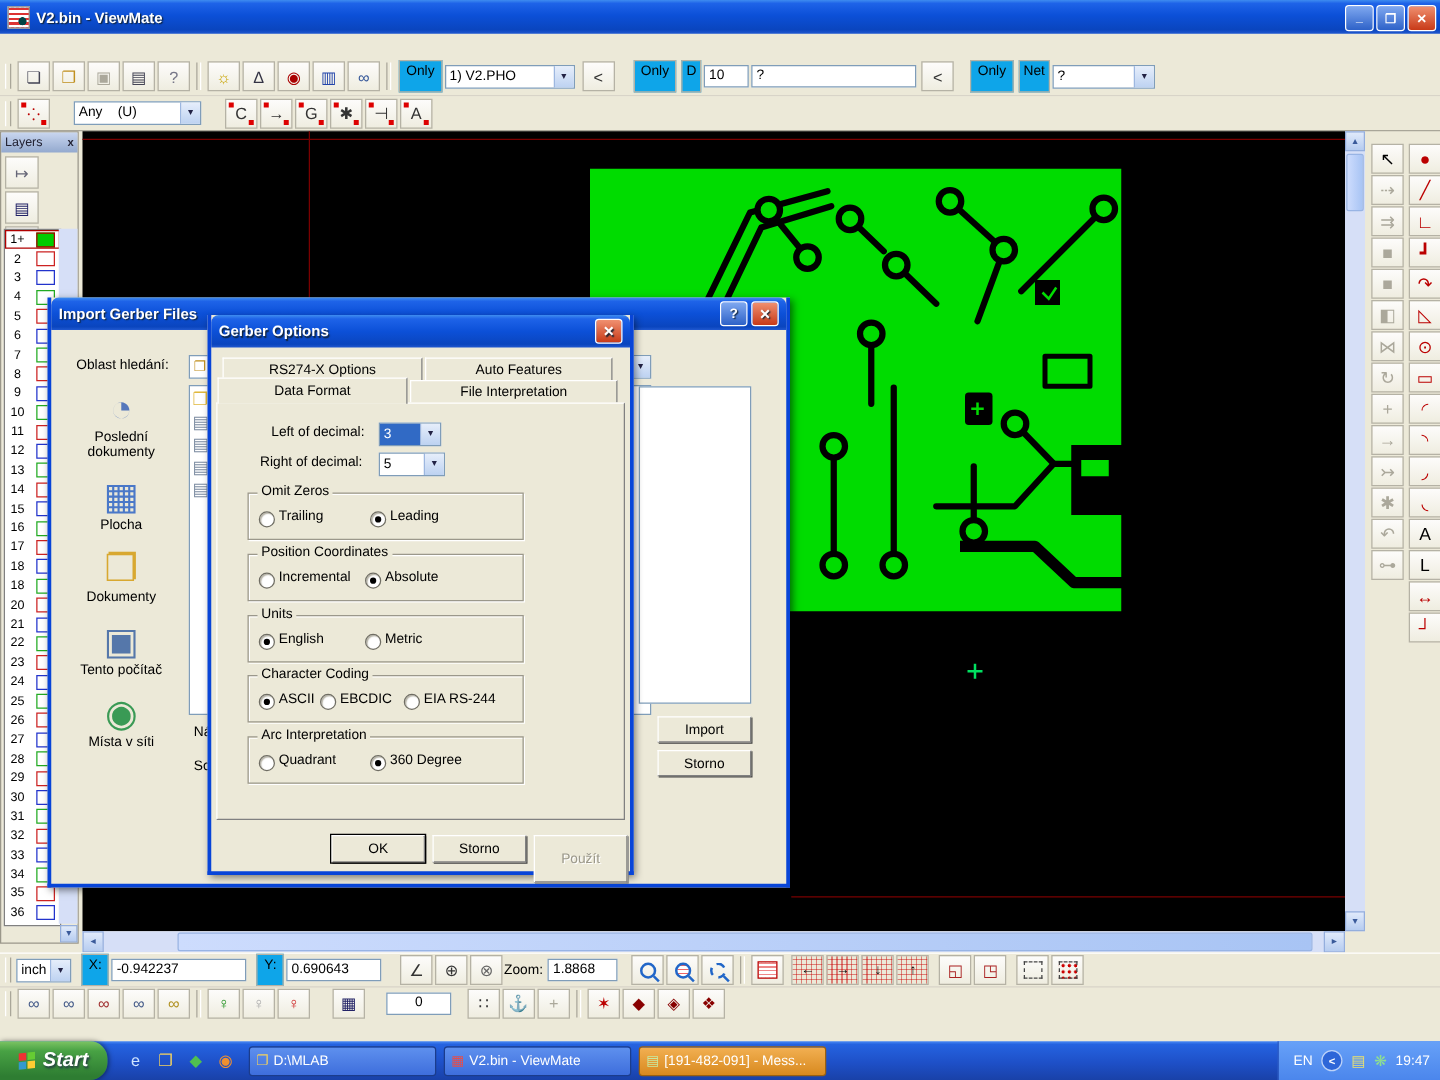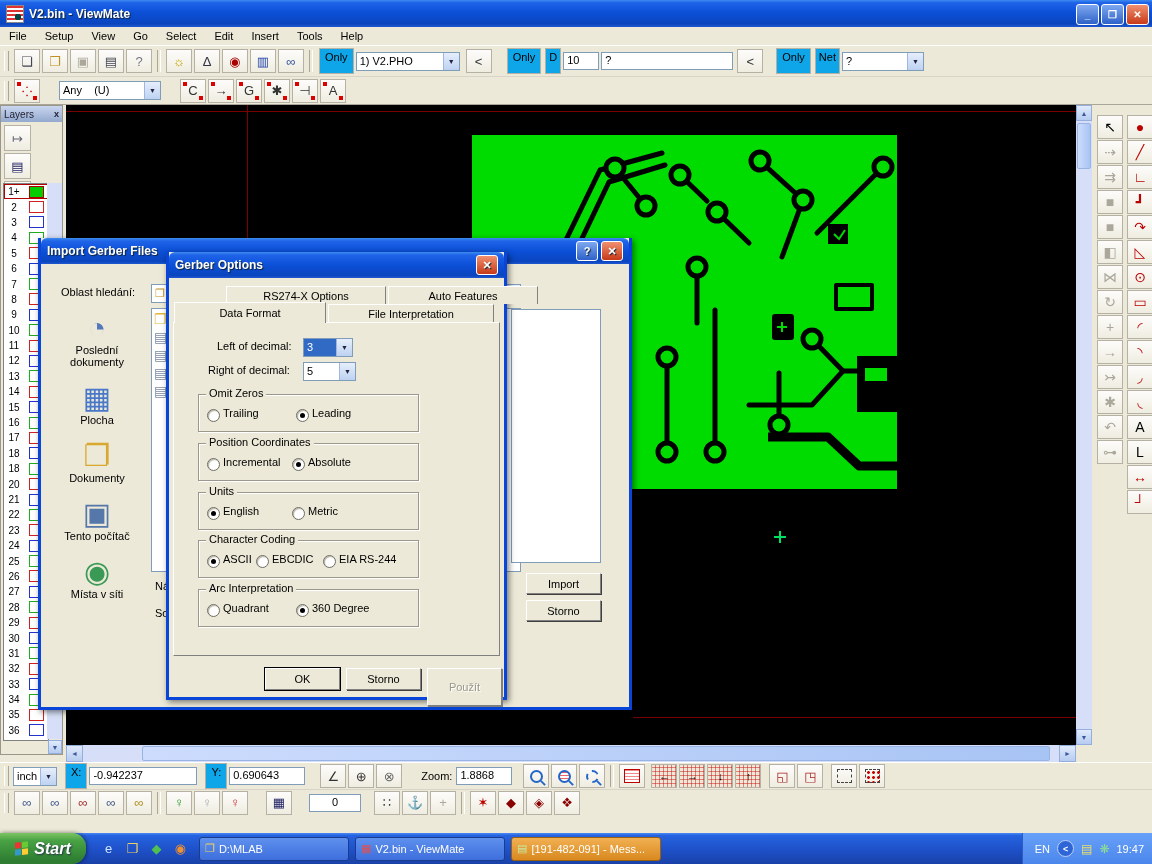--- a/index.html
+++ b/index.html
@@ -150,31 +150,20 @@
   <div id="titlebar" class="abs">
     <div class="app-icon"></div>
     <span class="t">V2.bin - ViewMate</span>
     <div class="winbtns">
       <div class="wbtn">_</div>
       <div class="wbtn">❐</div>
       <div class="wbtn close">✕</div>
     </div>
   </div>
 
-  <div id="menubar" class="abs">
-      <span class="mitem">File</span>
-      <span class="mitem">Setup</span>
-      <span class="mitem">View</span>
-      <span class="mitem">Go</span>
-      <span class="mitem">Select</span>
-      <span class="mitem">Edit</span>
-      <span class="mitem">Insert</span>
-      <span class="mitem">Tools</span>
-      <span class="mitem">Help</span>
-    </div>
 
   <div id="tb1" class="abs tbrow">
     <div class="grip"></div>
     <div id="tb1-files" style="display:flex">
         <div class="tbtn" style="color: rgb(68, 68, 85);">❏</div>
         <div class="tbtn" style="color: rgb(192, 144, 32);">❐</div>
         <div class="tbtn dis">▣</div>
         <div class="tbtn" style="color: rgb(68, 68, 85);">▤</div>
         <div class="tbtn" style="color: rgb(119, 119, 136);">?</div>
       </div>
@@ -532,21 +521,21 @@
   </div>
 
   <div id="gerber-dlg" class="abs dlg">
     <div class="dtitle">
       <span>Gerber Options</span>
       <div class="dbtns">
         <div class="dbtn close">✕</div>
       </div>
     </div>
     <div id="tabs1" class="abs" style="left:9px;top:34px;display:flex;gap:2px">
-        <div class="tab" style="width: 160px; margin-left: 48px;">RS274-X Options</div>
+        <div class="tab" style="width: 160px;">RS274-X Options</div>
         <div class="tab" style="width: 150px;">Auto Features</div>
       </div>
     <div id="tabs2" class="abs" style="left:5px;top:52px;display:flex;gap:2px">
         <div class="tab active" style="width: 152px;">Data Format</div>
         <div class="tab" style="width: 166px;">File Interpretation</div>
       </div>
     <div class="abs tabpanel" style="left:4px;top:70px;width:327px;height:334px;background:#ECE9D8"></div>
     <span class="abs lbl" style="left:48px;top:88px">Left of decimal:</span>
     <div class="combo abs" style="left:134px;top:86px;width:50px">
       <span class="val" style="background:#316AC5;color:#fff">3</span>
@@ -608,21 +597,21 @@
     </div>
     <div class="flatlbl" style="margin-left:8px">X:</div>
     <div class="tf" style="width:108px">-0.942237</div>
     <div class="flatlbl" style="margin-left:8px">Y:</div>
     <div class="tf" style="width:76px">0.690643</div>
     <div id="sb1-measure" style="display:flex;margin-left:14px">
         <div class="tbtn" style="color: rgb(51, 51, 51);">∠</div>
         <div class="tbtn" style="color: rgb(51, 51, 51);">⊕</div>
         <div class="tbtn" style="color: rgb(102, 102, 102);">⊗</div>
       </div>
-    <span style="margin:0 4px 0 18px">Zoom:</span>
+    <span style="margin:0 4px 0 0">Zoom:</span>
     <div class="tf" style="width:56px">1.8868</div>
     <div id="sb1-mags" style="display:flex;margin-left:10px">
         <div class="tbtn">
           <div class="mag"></div>
         </div>
         <div class="tbtn">
           <div class="mag grid"></div>
         </div>
         <div class="tbtn">
           <div class="mag dash"></div>

